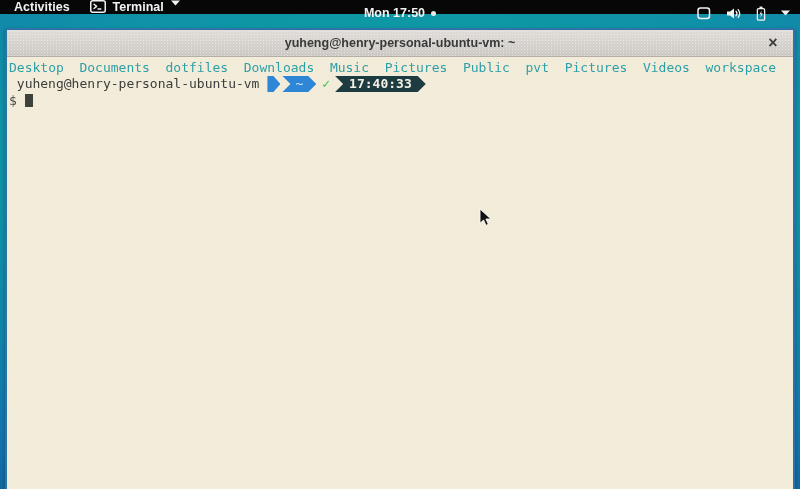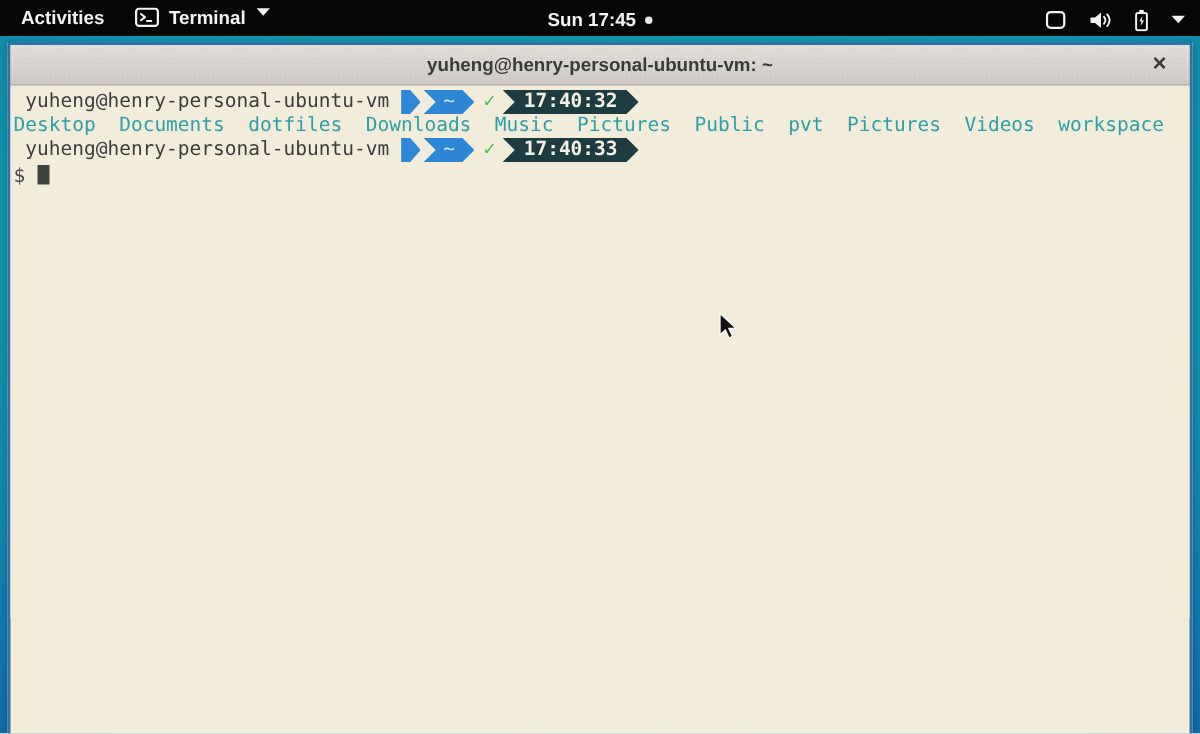--- a/index.html
+++ b/index.html
@@ -1,20 +1,20 @@
 <!DOCTYPE html>
 <html><head>
 <meta charset="utf-8">
 <style>
   html,body{margin:0;padding:0;}
   body{width:800px;height:489px;overflow:hidden;font-family:"Liberation Sans",sans-serif;}
   .screen{position:relative;width:800px;height:489px;overflow:hidden;
     background:radial-gradient(130% 95% at 50% 32%, #0ba79c 0%, #0f93a7 38%, #1474ad 72%, #0d5384 100%);}
   
-  .top-bar{position:absolute;left:0;top:0;width:800px;height:24px;background:#070707;
+  .top-bar{position:absolute;left:0;top:0;width:800px;height:14px;background:#070707;
     display:flex;align-items:center;color:#f2f2f2;font-size:12.5px;font-weight:700;}
   .tb-left{display:flex;align-items:center;gap:20px;padding-left:14px;}
   .activities{cursor:default;}
   .app-menu{display:flex;gap:7px;}
   .tb-center{position:absolute;left:0;right:0;top:0;height:26px;display:flex;align-items:center;justify-content:center;gap:6px;pointer-events:none;}
   .tb-center .clock-btn{pointer-events:auto;display:flex;align-items:center;gap:6px;}
   .notif-dot{width:5px;height:5px;border-radius:50%;background:#e8e8e8;}
   .tb-right{position:absolute;right:10px;top:0;height:26px;display:flex;align-items:center;gap:15px;}
   .tb-right svg, .app-menu svg{display:block;}
   
@@ -69,21 +69,21 @@
         <span>Terminal</span>
         <span>
           <svg width="9" height="6" viewBox="0 0 9 6">
               <polygon points="0,0.5 9,0.5 4.5,5.5" fill="#f2f2f2"></polygon>
             </svg>
         </span>
       </span>
     </div>
     <div class="tb-center">
       <span class="clock-btn">
-        <span>Sun 17:45</span>
+        <span>Mon 17:50</span>
         <span class="notif-dot"></span>
       </span>
     </div>
     <div class="tb-right">
       <span>
         <svg width="14" height="13" viewBox="0 0 14 13">
           <rect x="1" y="1" width="11.5" height="10.5" rx="2.5" fill="none" stroke="#f2f2f2" stroke-width="1.5"></rect>
         </svg>
       </span>
       <span>
@@ -110,21 +110,20 @@
 
   <div class="window">
     <div class="titlebar">
       <span class="title">yuheng@henry-personal-ubuntu-vm: ~</span>
       <span class="close-btn">
         <span>×</span>
       </span>
     </div>
     <div class="term">
 
-      <div class="line prompt-line"><span class="p-user">yuheng@henry-personal-ubuntu-vm</span><span class="pl-start"></span><span class="pl-seg pl-blue"><span>~</span></span><span class="check">✓</span><span class="pl-seg pl-dark"><span>17:40:32</span></span></div>
 
 
       <div class="line"><span class="dir">Desktop</span><span class="dir">Documents</span><span class="dir">dotfiles</span><span class="dir">Downloads</span><span class="dir">Music</span><span class="dir">Pictures</span><span class="dir">Public</span><span class="dir">pvt</span><span class="dir">Pictures</span><span class="dir">Videos</span><span class="dir">workspace</span></div>
 
       <div class="line prompt-line"><span class="p-user">yuheng@henry-personal-ubuntu-vm</span><span class="pl-start"></span><span class="pl-seg pl-blue"><span>~</span></span><span class="check">✓</span><span class="pl-seg pl-dark"><span>17:40:33</span></span></div>
 
       <div class="line"><span class="p-dollar">$</span><span class="block-cursor"></span></div>
 
     </div>
   </div>

